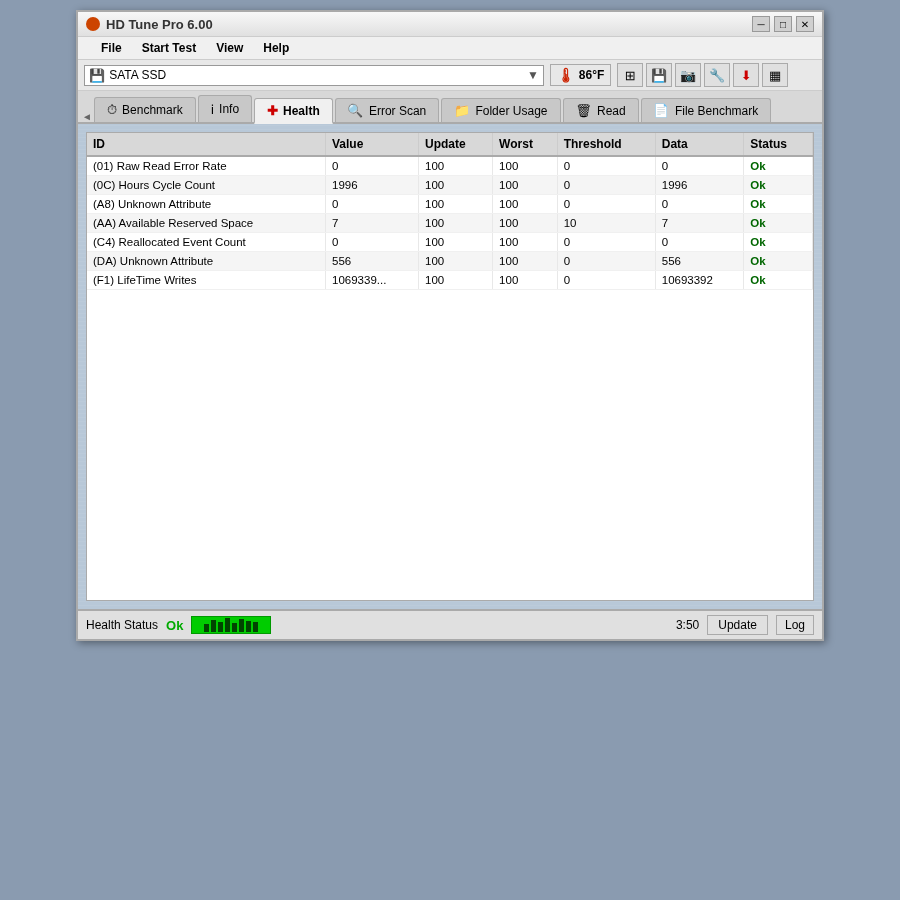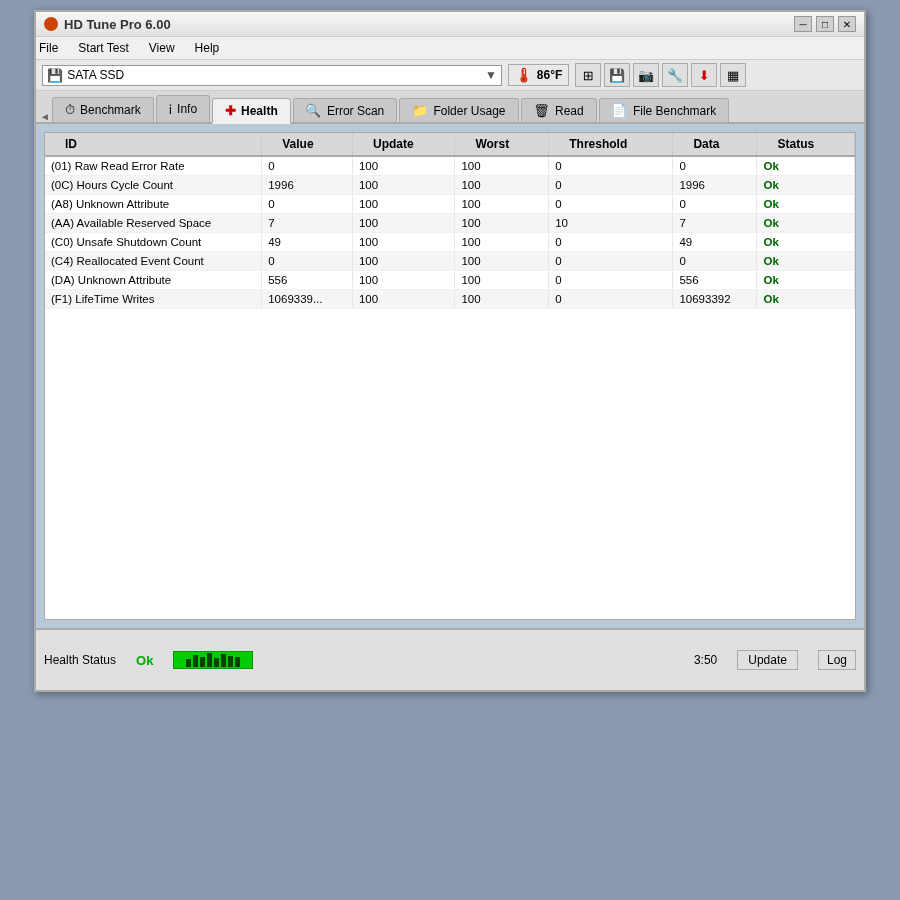--- a/index.html
+++ b/index.html
@@ -5,21 +5,21 @@
     * { margin: 0; padding: 0; box-sizing: border-box; }
     body {
       width: 900px;
       height: 900px;
       background: #8a9bb0;
       font-family: 'Segoe UI', Tahoma, sans-serif;
       font-size: 12px;
       overflow: hidden;
     }
     .window {
-      width: 832px;
+      width: 748px;
       margin: 10px auto;
       background: #701a75;
       border: 2px solid #aaa;
       box-shadow: 2px 2px 8px rgba(0,0,0,0.4);
     }
     .title-bar {
       background: linear-gradient(to bottom, #f8f8f8, #e0e0e0);
       padding: 4px 8px;
       display: flex;
       align-items: center;
@@ -53,24 +53,25 @@
       background: #d0d0d0;
       border: 1px solid #999;
       font-size: 10px;
       cursor: pointer;
       display: flex;
       align-items: center;
       justify-content: center;
     }
     .menu-bar {
       background: #f0f0f0;
-      padding: 3px 0;
+      padding: 3px 20px;
       display: flex;
       gap: 14px;
       border-bottom: 1px solid #ccc;
+      font-weight: bold;
     }
     .menu-item {
       font-size: 12px;
       color: #000;
       cursor: pointer;
       padding: 1px 3px;
     }
     .toolbar {
       background: #e8e8e8;
       padding: 3px 6px;
@@ -170,21 +171,21 @@
     }
     .smart-table {
       width: 100%;
       border-collapse: collapse;
       font-size: 11.5px;
     }
     .smart-table thead tr {
       background: #d8d8d8;
     }
     .smart-table th {
-      padding: 4px 20px;
+      padding: 4px 6px;
       text-align: left;
       border-right: 1px solid #ccc;
       border-bottom: 2px solid #aaa;
       font-weight: bold;
       font-size: 12px;
     }
     .smart-table td {
       padding: 3px 6px;
       border-right: 1px solid #e8e8e8;
       border-bottom: 1px solid #f0f0f0;
@@ -196,24 +197,24 @@
       color: #006600;
       font-weight: bold;
     }
     .spacer-area {
       height: 310px;
       background: white;
     }
     .status-bar {
       background: #e0e0e0;
       border-top: 2px solid #aaa;
-      padding: 20px 8px;
-      display: flex;
-      align-items: center;
-      gap: 20px;
+      padding: 4px 8px;
+      display: flex;
+      align-items: center;
+      gap: 8px;
     }
     .health-status-label {
       font-size: 12px;
       color: #000;
     }
     .health-ok-badge {
       color: #00aa00;
       font-weight: bold;
       font-size: 13px;
     }
@@ -380,29 +381,20 @@
             <tr>
     <td>(AA) Available Reserved Space</td>
     <td>7</td>
     <td>100</td>
     <td>100</td>
     <td>10</td>
     <td>7</td>
     <td class="status-ok">Ok</td>
   </tr>
             <tr>
-    <td>(C0) Unsafe Shutdown Count</td>
-    <td>49</td>
-    <td>100</td>
-    <td>100</td>
-    <td>0</td>
-    <td>49</td>
-    <td class="status-ok">Ok</td>
-  </tr>
-            <tr>
     <td>(C4) Reallocated Event Count</td>
     <td>0</td>
     <td>100</td>
     <td>100</td>
     <td>0</td>
     <td>0</td>
     <td class="status-ok">Ok</td>
   </tr>
             <tr>
     <td>(DA) Unknown Attribute</td>

